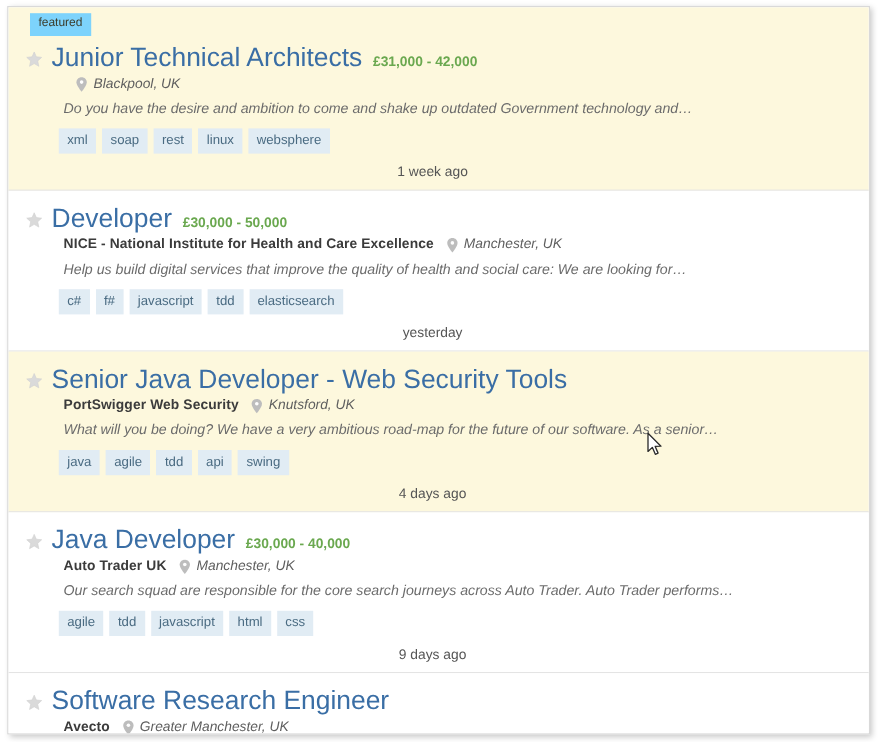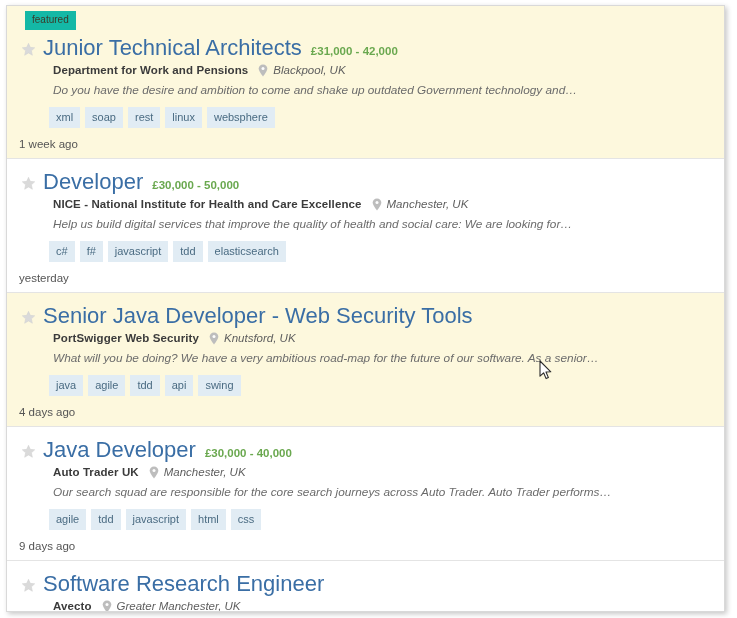--- a/index.html
+++ b/index.html
@@ -46,21 +46,21 @@
   .job-row.featured {
     background: #fdf8dd;
   }
   .job-row.featured.has-badge {
     padding-top: 3px;
   }
 
   
   .featured-badge {
     display: inline-block;
-    background: #14b8a6;
+    background: #7dd3fc;
     color: #3b3b2a;
     font-size: 10px;
     line-height: 12px;
     padding: 3px 7px 4px 7px;
     margin-left: 6px;
     margin-bottom: 4px;
     font-family: "Liberation Sans", sans-serif;
   }
 
   
@@ -157,21 +157,21 @@
     color: #4a6b82;
     font-size: 11px;
     line-height: 14px;
     padding: 3px 7px 4px 7px;
     text-decoration: none;
     white-space: nowrap;
   }
 
   
   .job-row .date-line {
-    text-align: left;
+    text-align: center;
     padding-right: 10px;
     margin-top: 10px;
     color: #555555;
     font-size: 11.5px;
   }
 
   
   #mouse-cursor {
     position: absolute;
     width: 13px;
@@ -187,21 +187,20 @@
   <div id="results-list">
       <div class="job-row featured has-badge"><div class="featured-badge">featured</div><div class="title-line">
           <span class="star-icon">
             <svg viewBox="0 0 16 16" width="15" height="15" xmlns="http://www.w3.org/2000/svg">
               <path d="M8 1.4 L9.9 5.7 L14.6 6.2 L11.1 9.4 L12.1 14.1 L8 11.7 L3.9 14.1 L4.9 9.4 L1.4 6.2 L6.1 5.7 Z" fill="#dadada" stroke="#d2d2d2" stroke-width="0.6" stroke-linejoin="round"></path>
             </svg>
           </span>
           <a class="job-title" href="#">Junior Technical Architects</a>
           <span class="salary">£31,000 - 42,000</span>
         </div><div class="company-line">
-          <span class="company-name">Department for Work and Pensions</span>
           <span class="pin-icon">
             <svg viewBox="0 0 10 13" width="10" height="13" xmlns="http://www.w3.org/2000/svg">
               <path d="M5 0.4 C2.5 0.4 0.7 2.2 0.7 4.5 C0.7 7.4 5 12.4 5 12.4 C5 12.4 9.3 7.4 9.3 4.5 C9.3 2.2 7.5 0.4 5 0.4 Z" fill="#bdbdbd"></path>
               <circle cx="5" cy="4.4" r="1.5" fill="#fdfdfd"></circle>
             </svg>
           </span>
           <span class="location">Blackpool, UK</span>
         </div><div class="description">Do you have the desire and ambition to come and shake up outdated Government technology and…</div><div class="bottom-row">
           <div class="tags">
             <a class="tag" href="#">xml</a>

